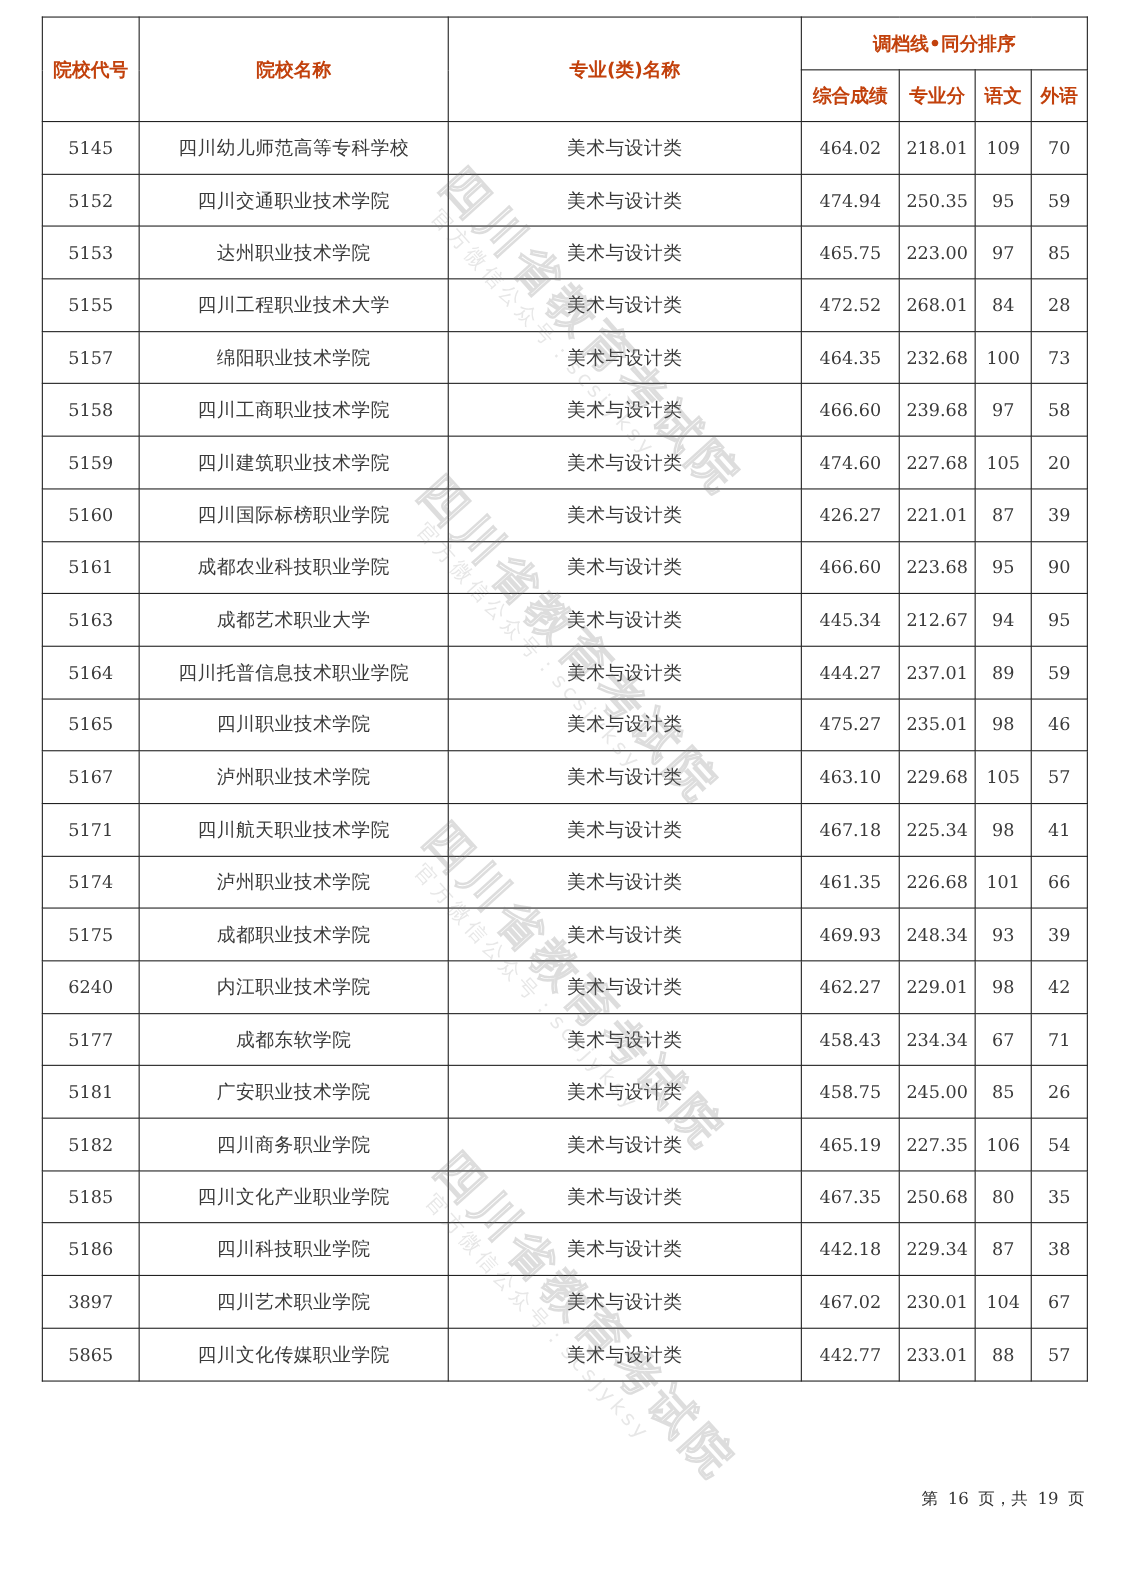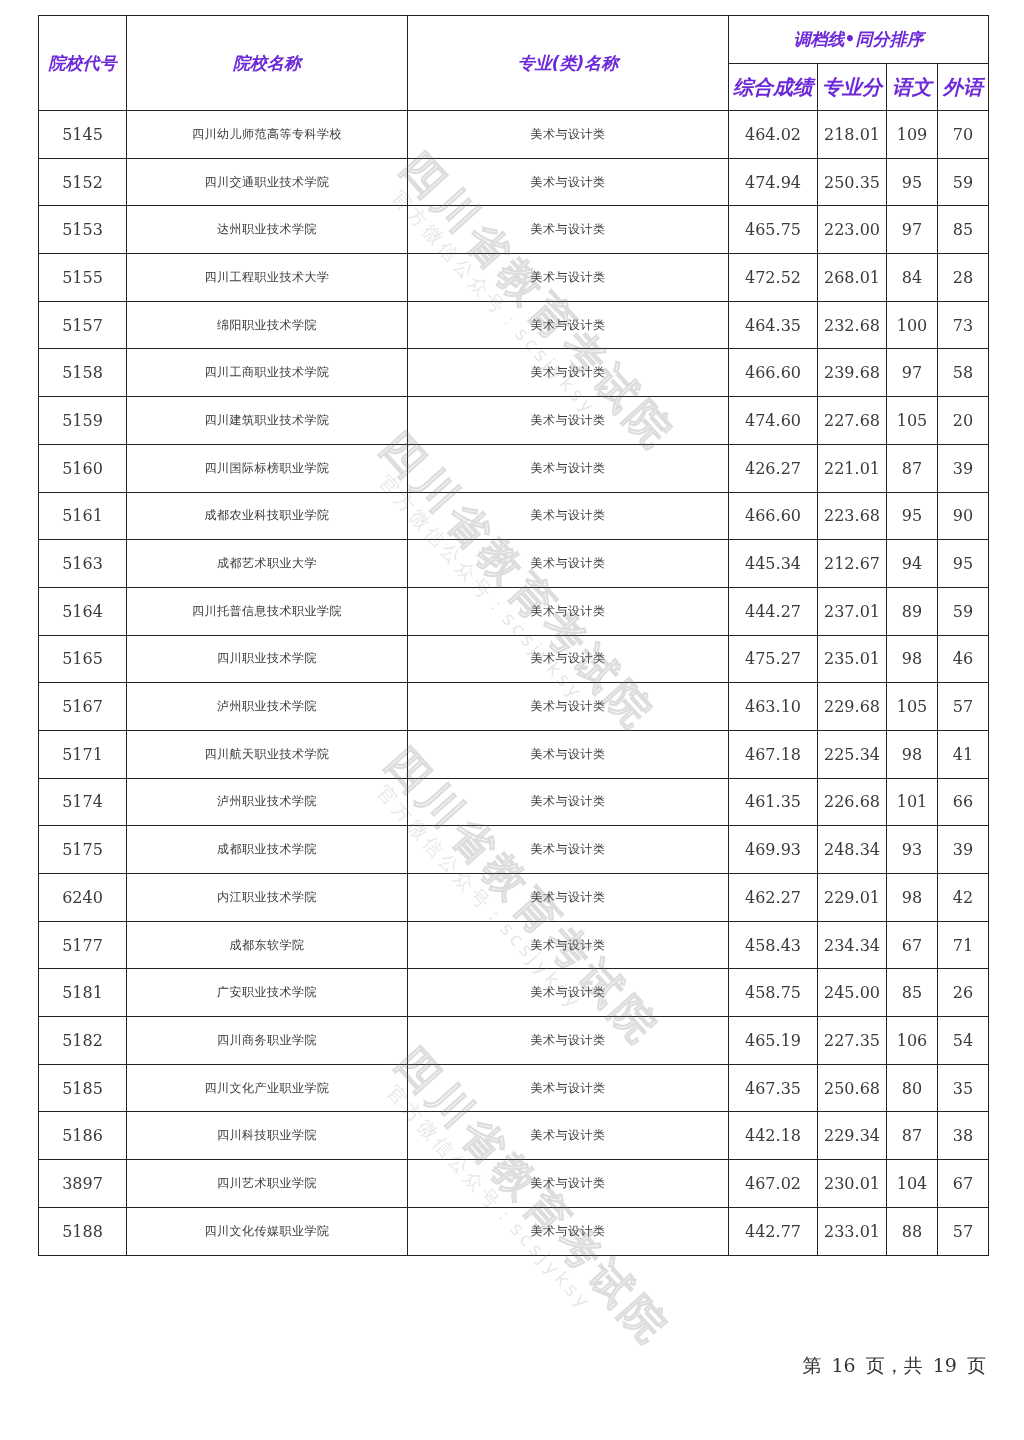--- a/index.html
+++ b/index.html
@@ -34,37 +34,36 @@
       text-align: center;
       vertical-align: middle;
       padding: 0;
       overflow: hidden;
       white-space: nowrap;
     }
     th {
       font-family: "DejaVu Sans", "Liberation Sans", sans-serif;
       font-weight: bold;
       font-size: 17px;
-      color: #6d28d9;
-      font-style: italic;
+      color: #c2410c;
     }
     th.group-head { height: 47px; }
-    th.sub-head { height: 46px; font-size: 20px; }
+    th.sub-head { height: 46px; font-size: 17px; }
     td {
       height: 46.7px;
       font-size: 16.5px;
       color: #3a3a3a;
     }
     td.num {
       font-family: "DejaVu Serif", "Liberation Serif", serif;
       font-size: 16px;
     }
     td.name, td.major {
       font-family: Liberation Sans, sans-serif;
-      font-size: 12px;
+      font-size: 17px;
       letter-spacing: 0.5px;
     }
     .watermark {
       position: absolute;
       color: rgba(120,120,120,0.18);
       font-family: "DejaVu Sans", "Liberation Sans", sans-serif;
       transform-origin: left top;
       white-space: nowrap;
       pointer-events: none;
     }
@@ -76,21 +75,21 @@
       letter-spacing: 6px;
     }
     .wm-small {
       font-size: 19px;
       letter-spacing: 4px;
     }
     .footer {
       position: absolute;
       right: 38px;
       top: 1353px;
-      font-size: 19px;
+      font-size: 15px;
       color: #333333;
       font-family: "DejaVu Serif", "Liberation Serif", serif;
       word-spacing: 4px;
     }
   </style>
 </head>
 <body>
 
 <div class="page">
 
@@ -320,21 +319,21 @@
         <tr>
           <td class="num">3897</td>
           <td class="name">四川艺术职业学院</td>
           <td class="major">美术与设计类</td>
           <td class="num">467.02</td>
           <td class="num">230.01</td>
           <td class="num">104</td>
           <td class="num">67</td>
         </tr>
         <tr>
-          <td class="num">5188</td>
+          <td class="num">5865</td>
           <td class="name">四川文化传媒职业学院</td>
           <td class="major">美术与设计类</td>
           <td class="num">442.77</td>
           <td class="num">233.01</td>
           <td class="num">88</td>
           <td class="num">57</td>
         </tr>
       </tbody>
   </table>
 

